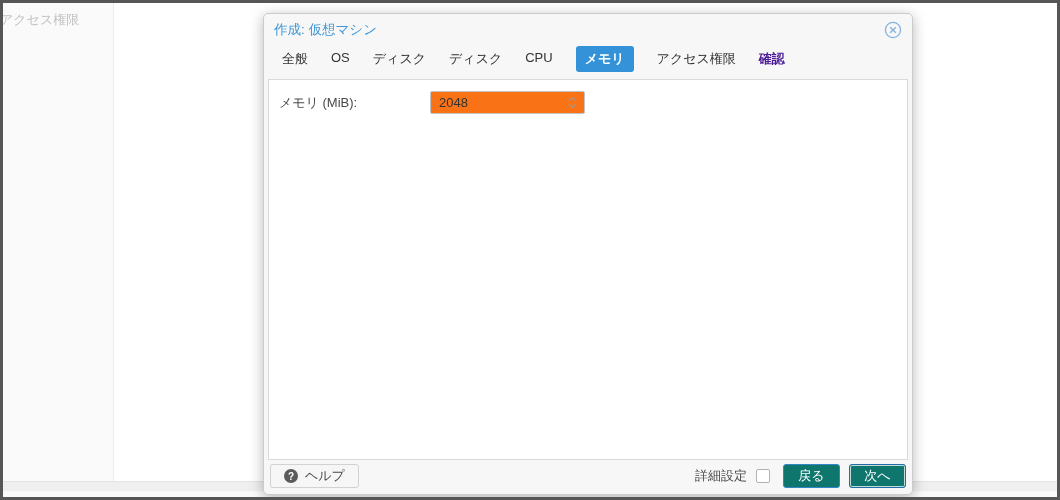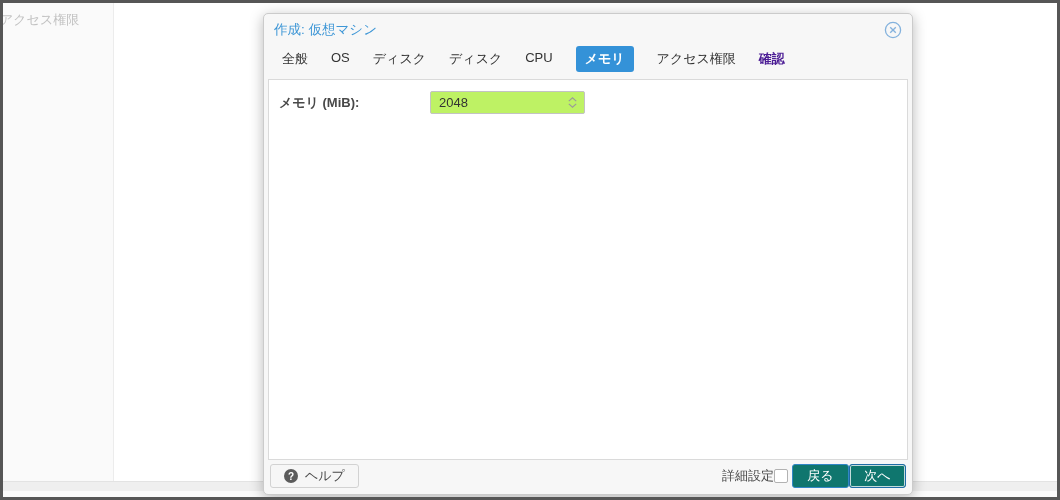--- a/index.html
+++ b/index.html
@@ -36,41 +36,41 @@
   .tabbar { display:flex; align-items:flex-start; gap:23px; padding:2px 12px 7px 18px; }
   .tab { font-size:13px; color:#333; padding:4px 0; cursor:pointer; white-space:nowrap; }
   .tab.selected { background:#3492d8; color:#fff; border-radius:3px; padding:4px 9px;font-weight:bold; }
   .tab.disabled { color:#4c1d95; cursor:default;font-weight:bold; }
 
   .content {
     flex:1; margin:0 4px; background:#ffffff; border:1px solid #dadada;
     padding:11px 10px;
   }
   .form-row { display:flex; align-items:center; }
-  .form-label { width:151px; font-size:13px; color:#484848;font-weight:bold; }
+  .form-label { width:151px; font-size:13px; color:#484848; }
   .spinner {
     width:155px; height:23px; border:1px solid #c3c3c3; border-radius:2px;
-    background:#bef264; display:flex; align-items:center;
+    background:#f97316; display:flex; align-items:center;
   }
   .spinner-value { flex:1; padding-left:8px; font-size:13px; color:#333; }
   .spinner-arrows { width:24px; height:100%; display:flex; flex-direction:column;
     align-items:center; justify-content:center; gap:1px; cursor:pointer; }
 
   .footer { height:34px; display:flex; align-items:center; padding:4px 6px 6px 6px; }
   .help-btn {
     display:flex; align-items:center; gap:7px; height:24px;
     background:#f6f6f6; border:1px solid #d2d2d2; border-radius:3px;
     padding:0 13px; font-size:13px; color:#484848; cursor:pointer;
   }
   .help-icon {
     width:14px; height:14px; border-radius:50%; background:#5b5b5b;
     color:#fff; font-size:10px; font-weight:bold;
     display:flex; align-items:center; justify-content:center;
   }
-  .footer-right { margin-left:auto; display:flex; align-items:center; gap:0; }
+  .footer-right { margin-left:auto; display:flex; align-items:center; gap:9px; }
   .advanced-label { font-size:13px; color:#484848; }
   .checkbox { width:14px; height:14px; background:#fff; border:1px solid #b2b2b2;
     border-radius:2px; cursor:pointer; margin-right:4px; }
   .btn {
     min-width:57px; height:24px; padding:0 12px;
     background:#0f766e; border:1px solid #3186c6; border-radius:3px;
     color:#fff; font-size:13px; display:flex; align-items:center; justify-content:center;
     cursor:pointer;
   }
   .btn.focused { border-color:#1f6ca6; box-shadow:inset 0 0 0 1px rgba(255,255,255,0.75); }

